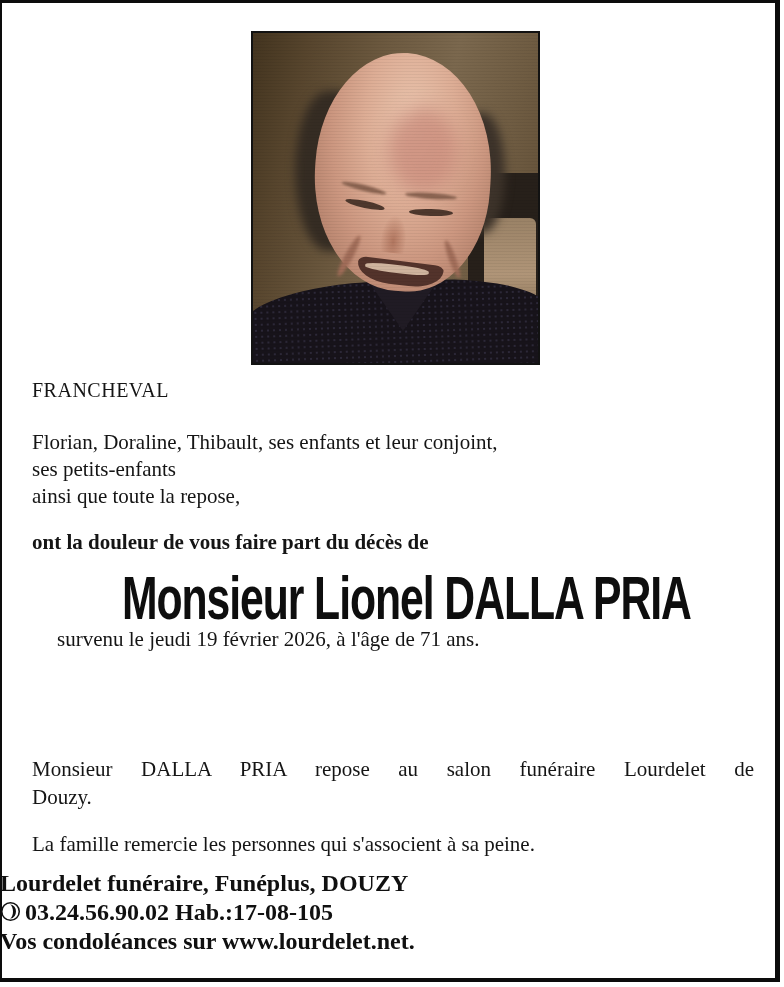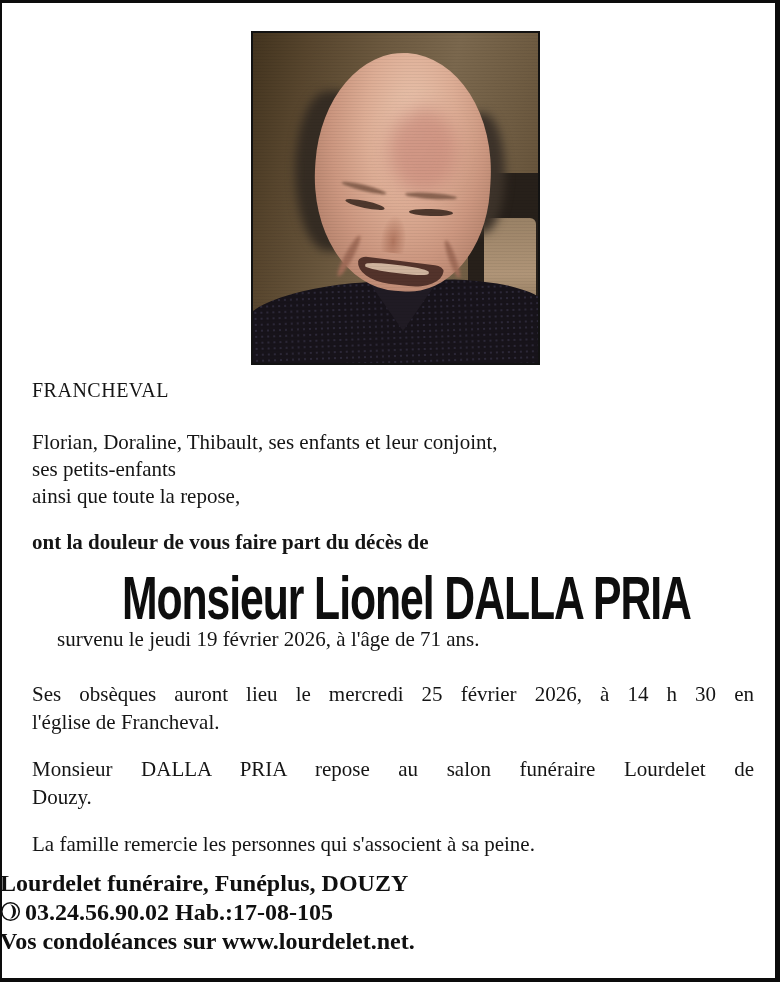--- a/index.html
+++ b/index.html
@@ -186,24 +186,20 @@
   </div>
 
   <div class="txt announce">ont la douleur de vous faire part du décès de</div>
 
   <div class="name-wrap">
     <span class="name">Monsieur Lionel DALLA PRIA</span>
   </div>
 
   <div class="txt survenu">survenu le jeudi 19 février 2026, à l'âge de 71 ans.</div>
 
-  <div class="txt para funeral">
-    <div class="stretch">Ses obsèques auront lieu le mercredi 25 février 2026, à 14 h 30 en</div>
-    <div>l'église de Francheval.</div>
-  </div>
 
   <div class="txt para repose">
     <div class="stretch">Monsieur DALLA PRIA repose au salon funéraire Lourdelet de</div>
     <div>Douzy.</div>
   </div>
 
   <div class="txt thanks">La famille remercie les personnes qui s'associent à sa peine.</div>
 
   <div class="footer">
     <div>Lourdelet funéraire, Funéplus, DOUZY</div>

